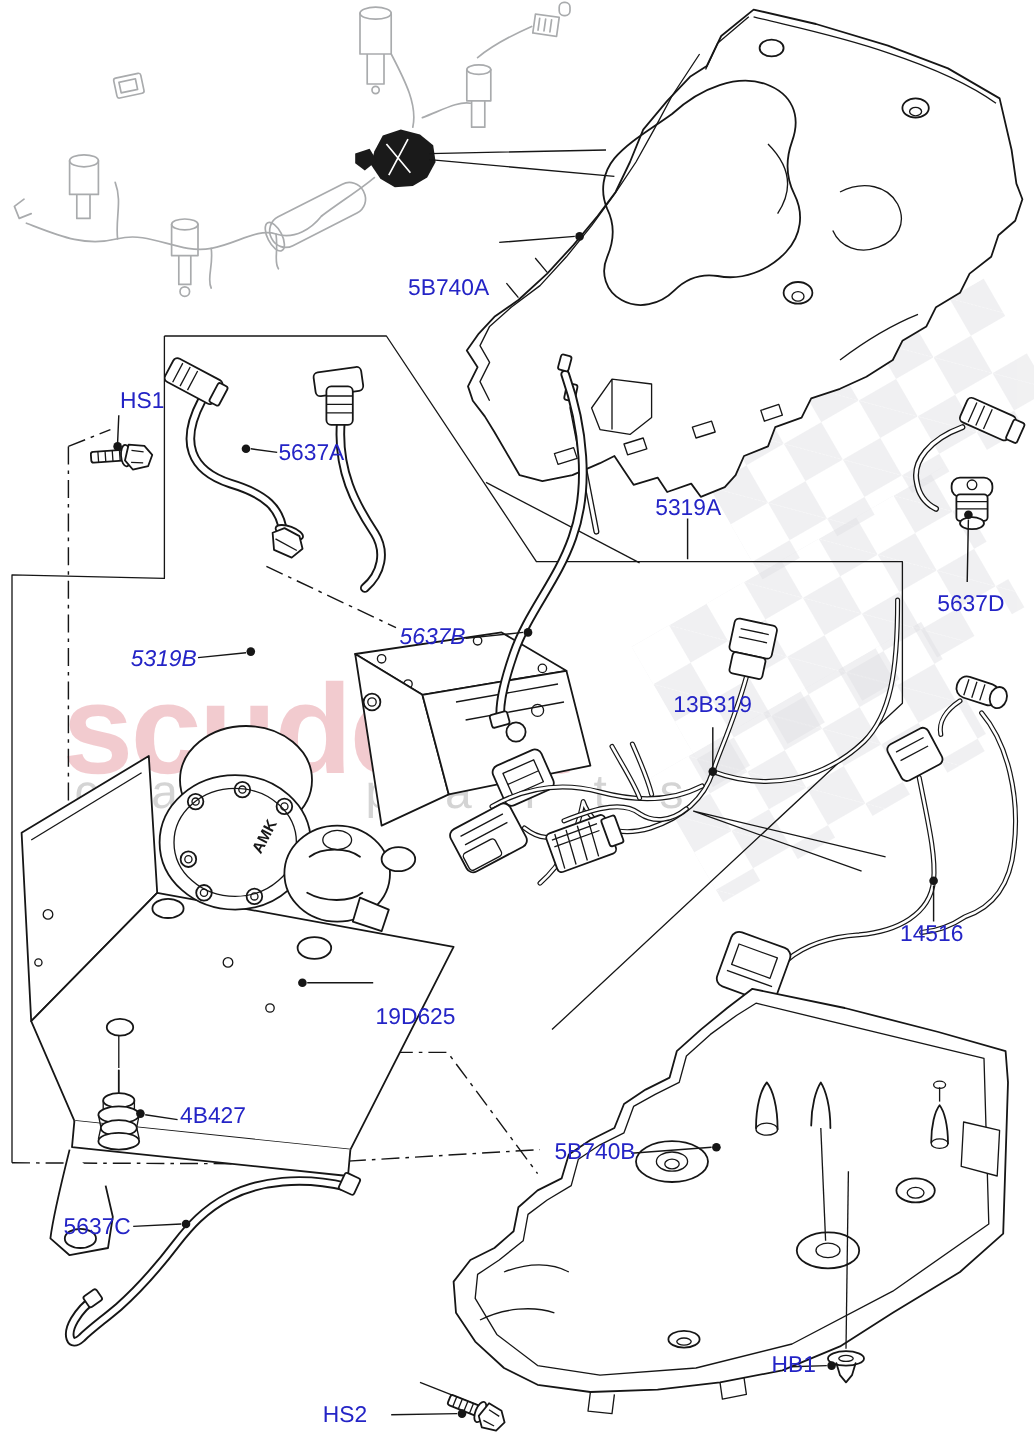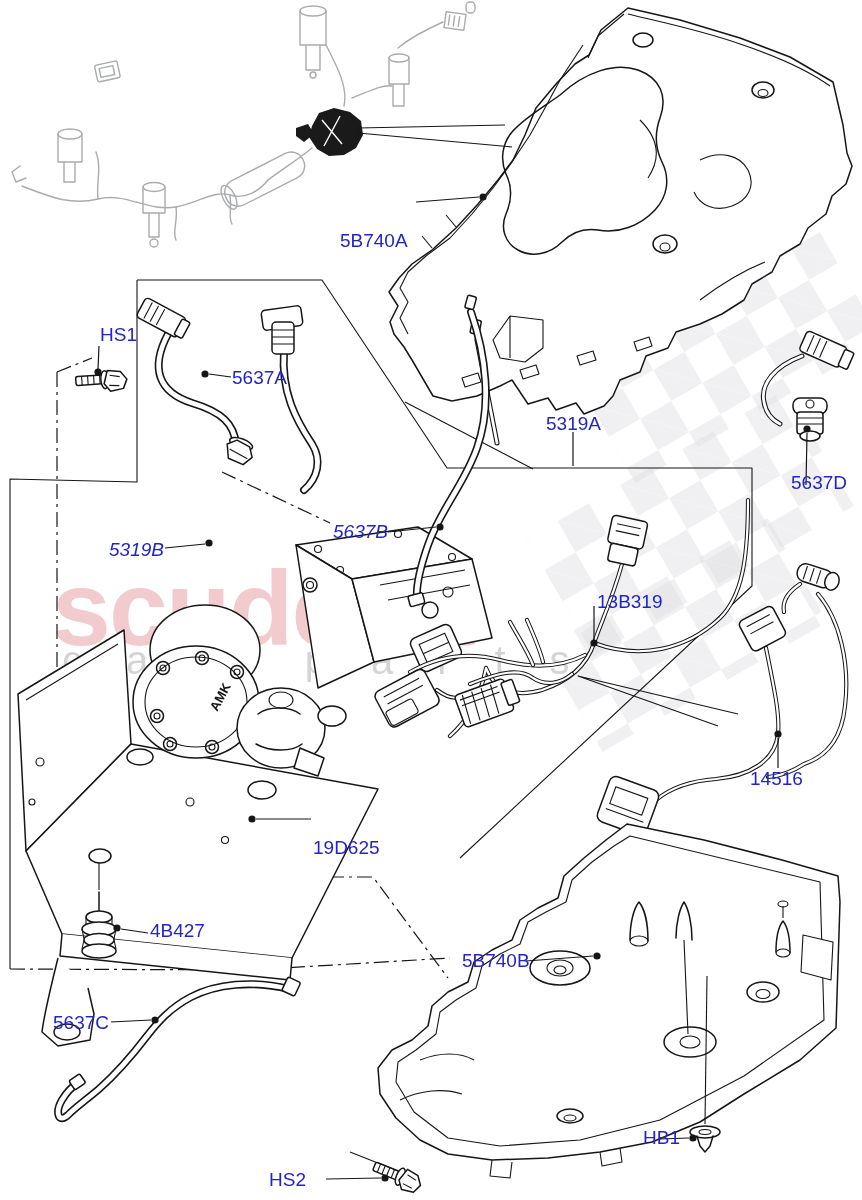--- a/index.html
+++ b/index.html
@@ -385,24 +385,24 @@
         <circle cx="693" cy="1138" r="3.6"></circle>
           <circle cx="385" cy="1178" r="3.6"></circle>
       </g>
     </g>
   </svg>
 
   <div class="plabel" style="left:100px;top:325px;">HS1</div>
   <div class="plabel" style="left:232px;top:368px;">5637A</div>
   <div class="plabel" style="left:340px;top:192px;margin-top:39px;">5B740A</div>
   <div class="plabel" style="left:546px;top:414px;">5319A</div>
-  <div class="plabel" style="left:781px;top:473px;margin-left:10px;">5637D</div>
+  <div class="plabel" style="left:781px;top:494px;">5637D</div>
   <div class="plabel" style="left:109px;top:540px;font-style:italic;">5319B</div>
   <div class="plabel" style="left:333px;top:522px;font-style:italic;">5637B</div>
-  <div class="plabel" style="left:561px;top:592px;margin-left:36px;">13B319</div>
+  <div class="plabel" style="left:561px;top:578px;">13B319</div>
   <div class="plabel" style="left:750px;top:769px;">14516</div>
   <div class="plabel" style="left:313px;top:810px;margin-top:28px;">19D625</div>
   <div class="plabel" style="left:150px;top:921px;">4B427</div>
   <div class="plabel" style="left:462px;top:951px;">5B740B</div>
   <div class="plabel" style="left:53px;top:1013px;">5637C</div>
   <div class="plabel" style="left:643px;top:1128px;">HB1</div>
   <div class="plabel" style="left:269px;top:1170px;">HS2</div>
 </div>
 
 </body></html>

